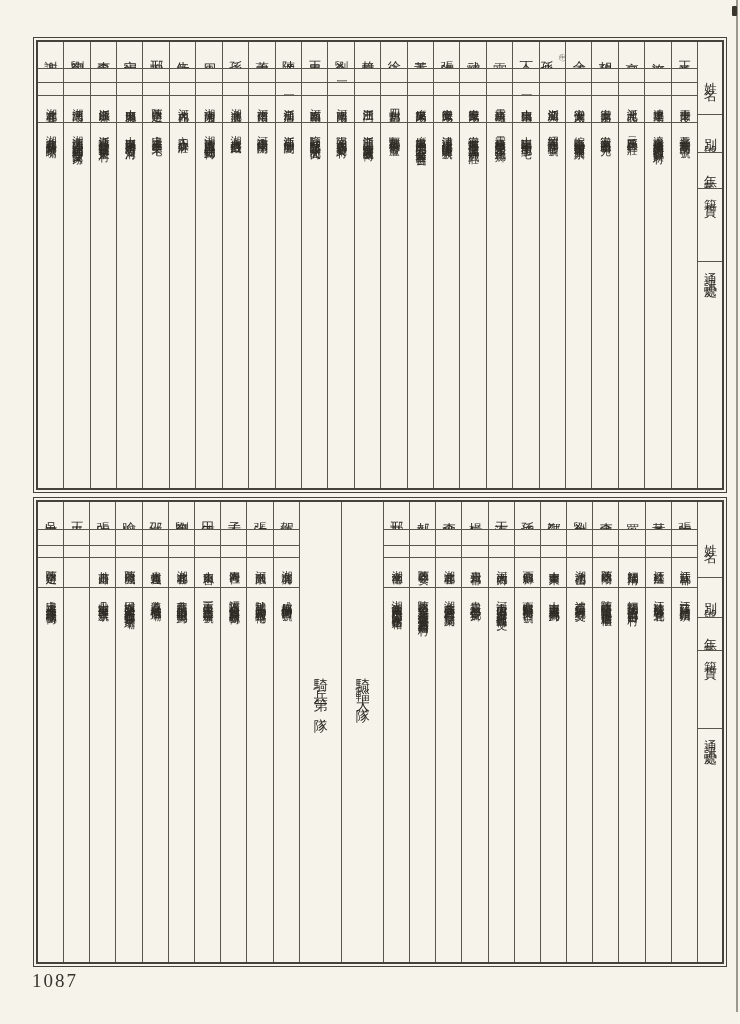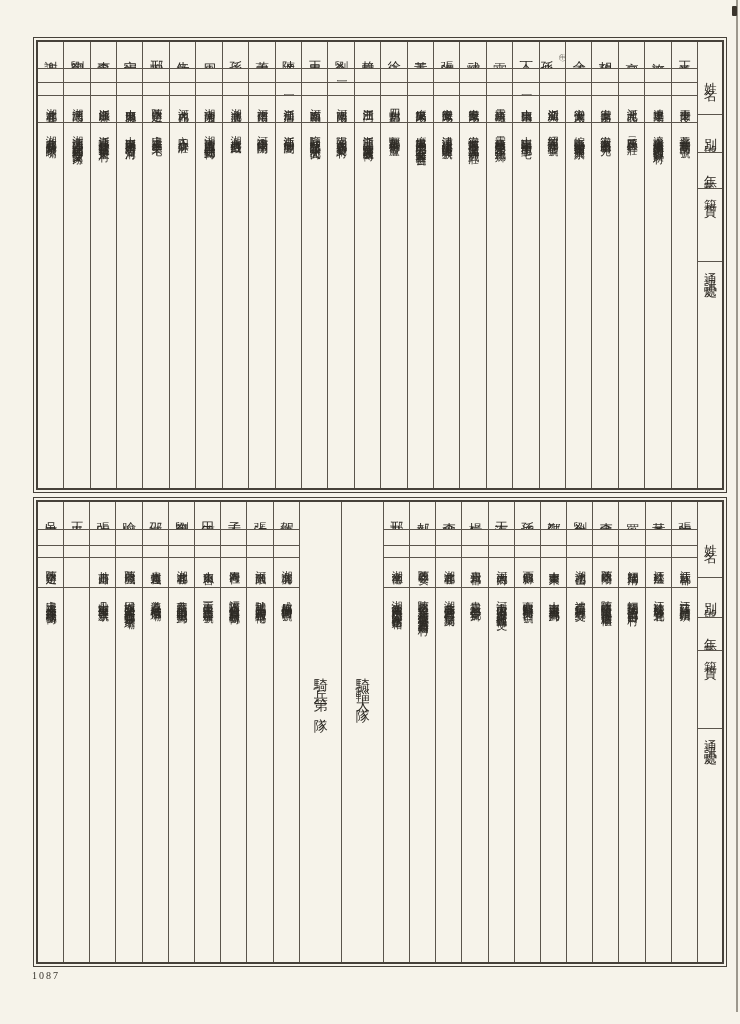--- a/index.html
+++ b/index.html
@@ -60,21 +60,21 @@
 
   .hlabel{font-size:13px;letter-spacing:6px;color:#2b2721;}
   .pname{font-size:13.5px;letter-spacing:3px;}
   .pnote{font-size:8px;letter-spacing:0;align-self:flex-start;margin-top:6px;color:#3a362f;}
   .psmall{font-size:11px;letter-spacing:1px;line-height:1.25;}
   .paddr{font-size:11px;letter-spacing:1.5px;line-height:1.22;}
   .gtitle{font-size:14px;letter-spacing:10px;}
 
   .page-number{
     position:absolute;left:32px;top:970px;
-    font-size:10px;letter-spacing:2px;color:#37332c;
+    font-size:19px;letter-spacing:2px;color:#37332c;
     font-family:"Liberation Serif","DejaVu Serif",serif;
   }
   .scan-edge{
     position:absolute;right:2px;top:0;width:2px;height:1012px;
     background:#6b655a;opacity:.65;
   }
   .scan-blob{
     position:absolute;right:3px;top:6px;width:5px;height:10px;
     background:#3a352d;border-radius:1px;
   }

